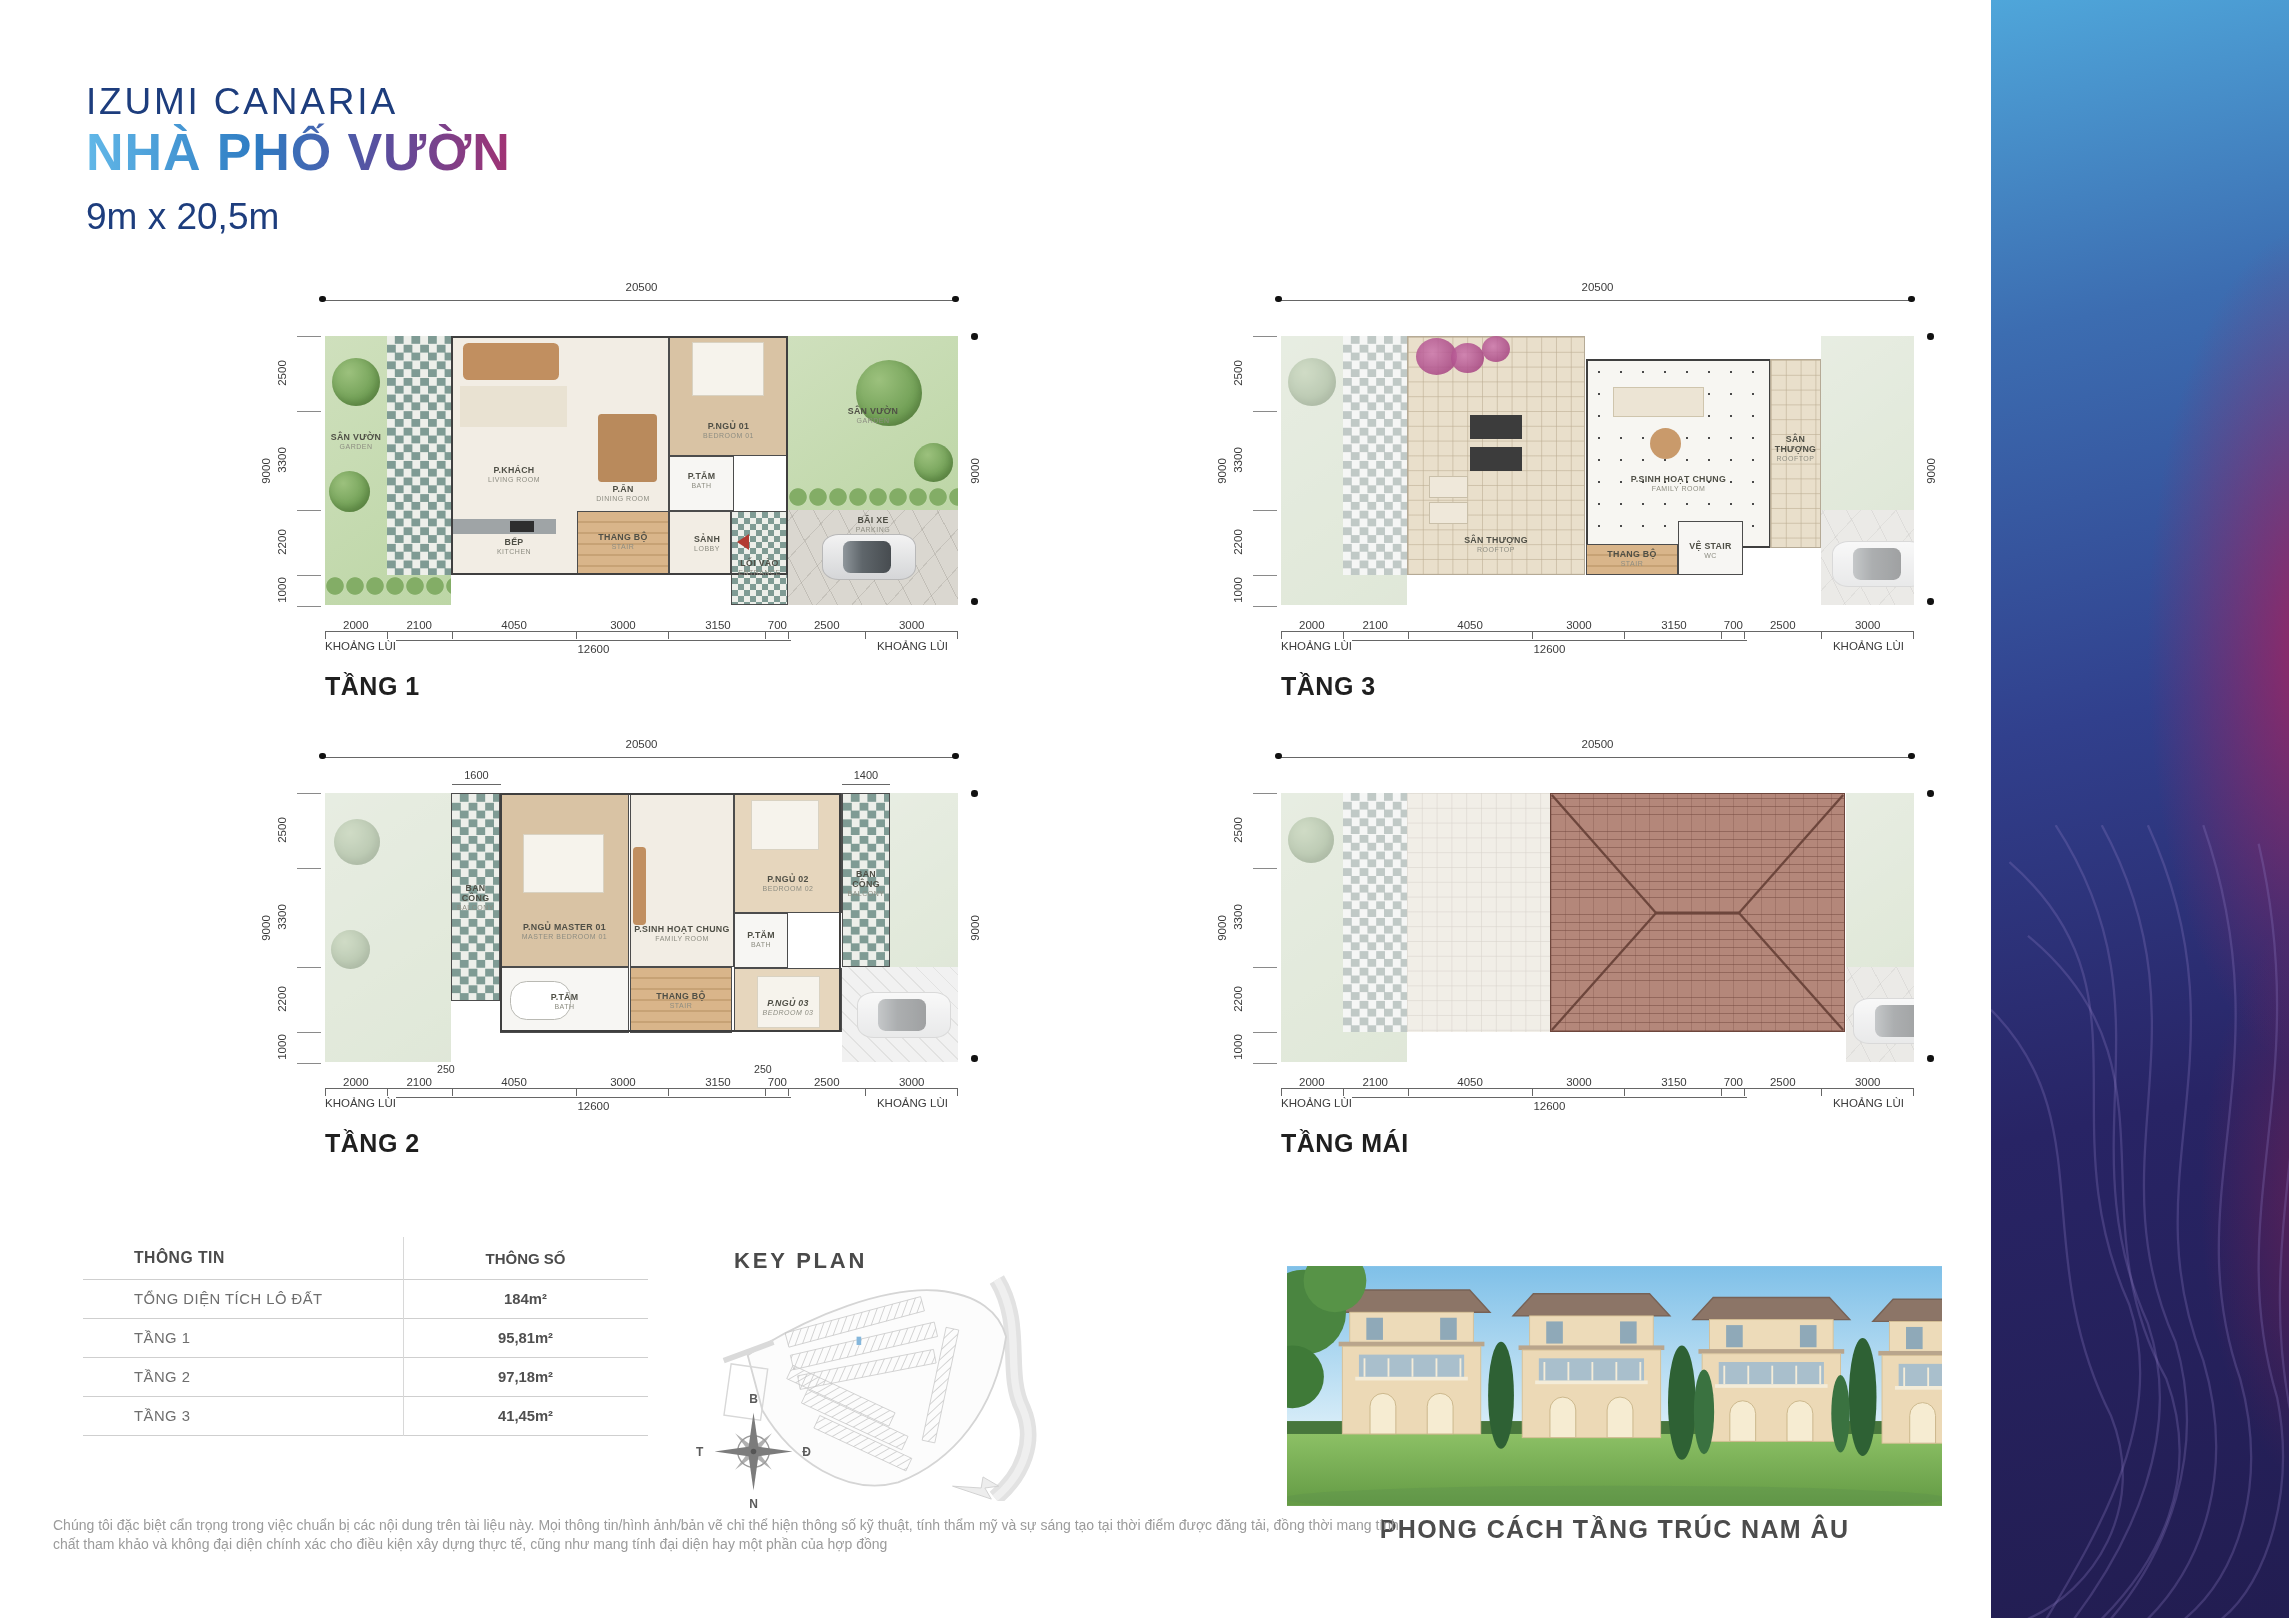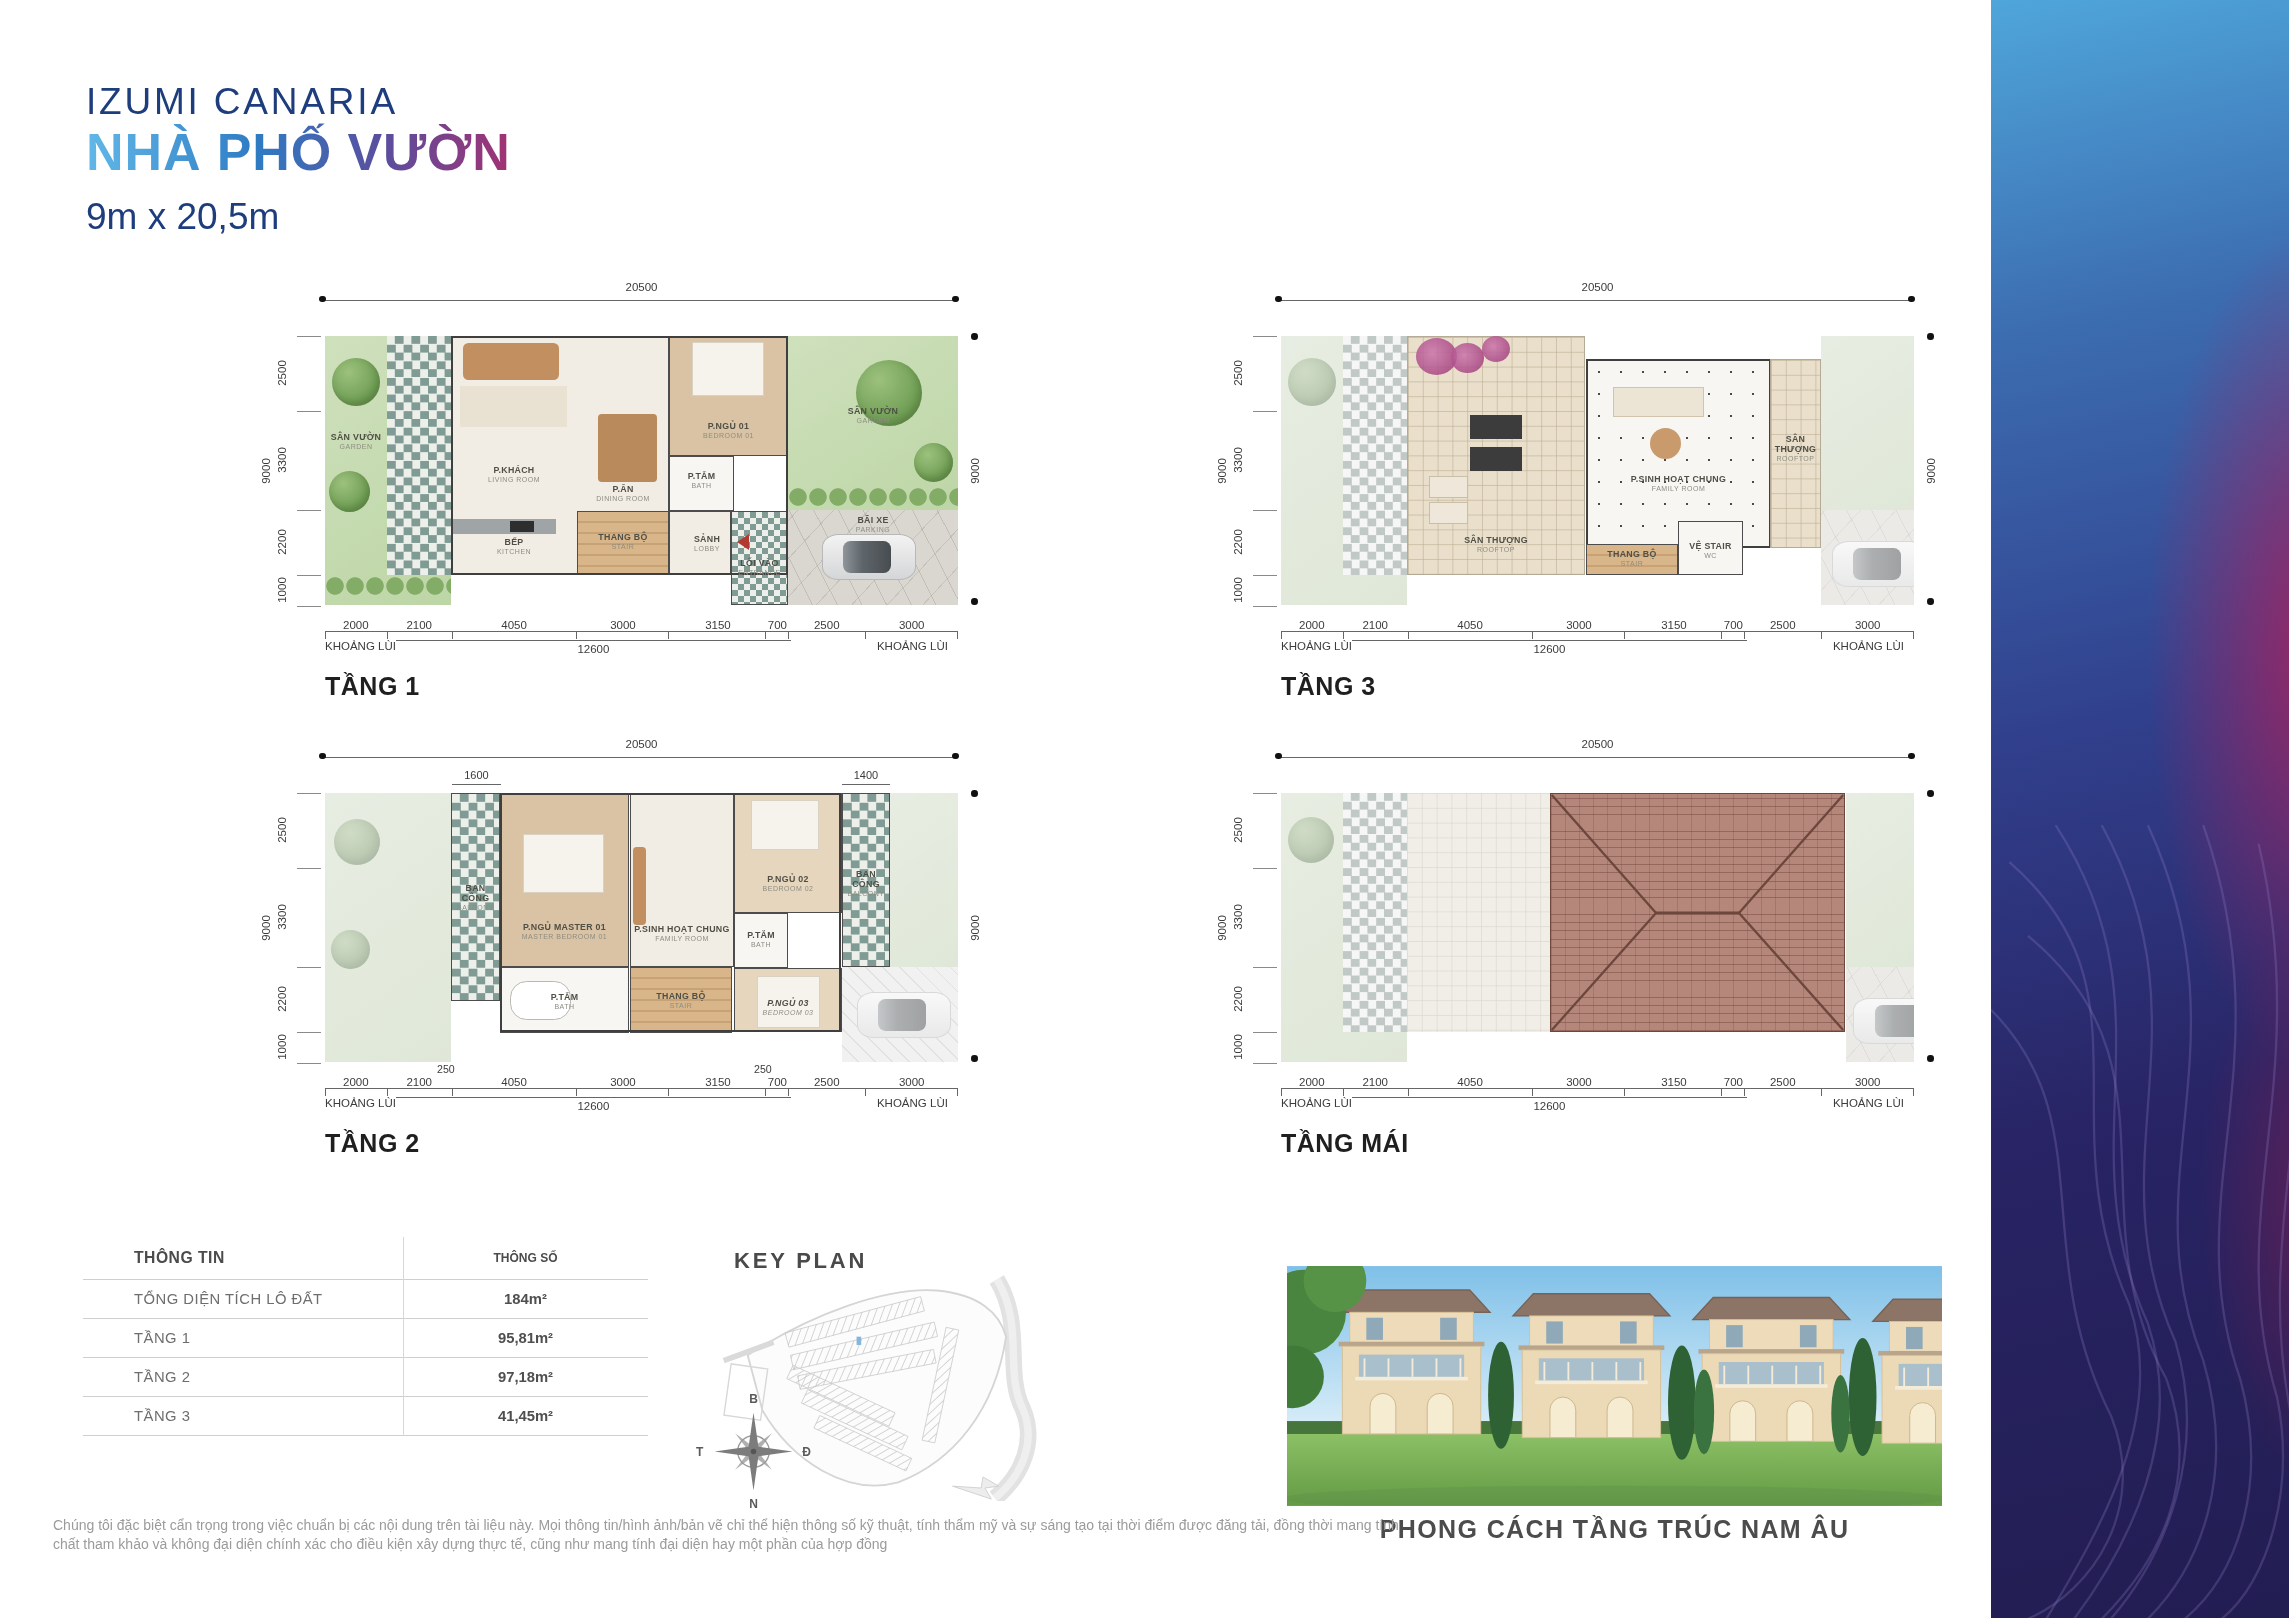--- a/index.html
+++ b/index.html
@@ -71,21 +71,21 @@
   .arrow-left{position:absolute;width:0;height:0;border-top:8.3px solid transparent;border-bottom:8.3px solid transparent;border-right:12px solid #b23a31;z-index:6;}
 
   
   .spec{position:absolute;left:83px;top:1237px;width:565px;}
   .spec .vsep{position:absolute;left:320px;top:0;bottom:0;border-left:0.9px solid #d8d8d8;}
   .trow{display:flex;align-items:center;height:38px;border-bottom:0.9px solid #cfcfcf;}
   .trow.h{height:42px;}
   .tl{width:320px;padding-left:51px;box-sizing:border-box;font-size:14.8px;color:#6e6e6e;letter-spacing:0.5px;}
   .tv{flex:1;text-align:center;font-size:14.8px;font-weight:700;color:#4f4f4f;}
   .trow.h .tl{font-size:15.7px;font-weight:700;color:#4b4b4b;}
-  .trow.h .tv{font-size:12px;color:#4b4b4b;}
+  .trow.h .tv{font-size:15px;color:#4b4b4b;}
 
   
   .kp-title{position:absolute;left:734px;top:1248px;font-size:22px;font-weight:700;color:#4a4a4a;letter-spacing:2.8px;}
   .kp-map{position:absolute;left:720px;top:1272px;width:323px;height:229px;}
   .compass{position:absolute;left:709px;top:1407px;width:89px;height:89px;}
   .compass svg{position:absolute;left:0;top:0;}
   .cl{position:absolute;font-size:12px;font-weight:700;color:#5a5a5a;}
   .cl.n{left:0;width:89px;text-align:center;top:-14.8px;}
   .cl.s{left:0;width:89px;text-align:center;bottom:-14.8px;}
   .cl.w{left:-13px;top:38px;}
@@ -158,21 +158,21 @@
           <span class="en">GARDEN</span>
         </div>
       <div class="rl" style="left:126px;width:126px;top:129px;">
           <span class="vn">P.KHÁCH</span>
           <span class="en">LIVING ROOM</span>
         </div>
       <div class="rl" style="left:252px;width:92px;top:148px;">
           <span class="vn">P.ĂN</span>
           <span class="en">DINING ROOM</span>
         </div>
-      <div class="rl" style="left:110px;width:126px;top:201px;padding-left:16px;">
+      <div class="rl" style="left:126px;width:126px;top:201px;">
           <span class="vn">BẾP</span>
           <span class="en">KITCHEN</span>
         </div>
       <div class="rl" style="left:344px;width:119px;top:85px;">
           <span class="vn">P.NGỦ 01</span>
           <span class="en">BEDROOM 01</span>
         </div>
       <div class="rl" style="left:344px;width:65px;top:135px;">
           <span class="vn">P.TẮM</span>
           <span class="en">BATH</span>

